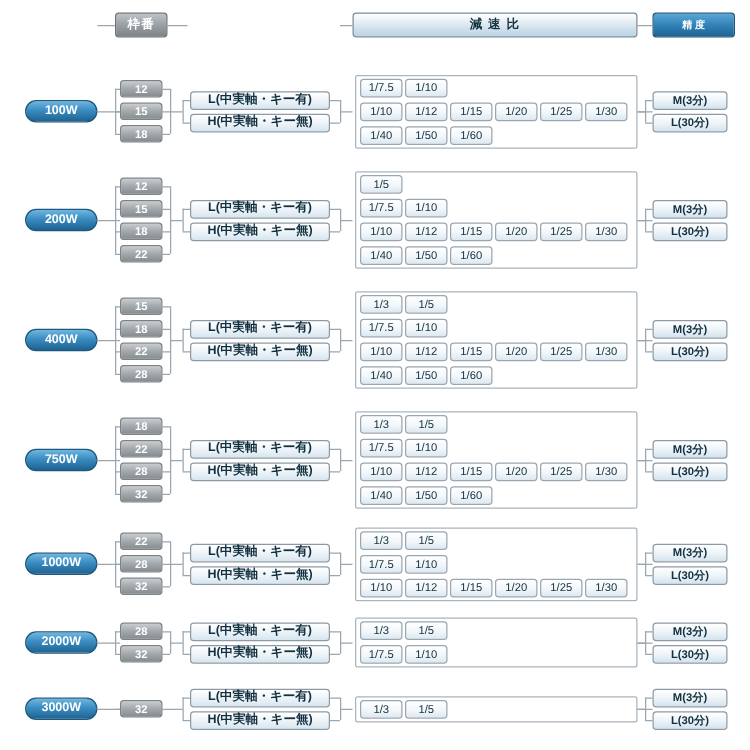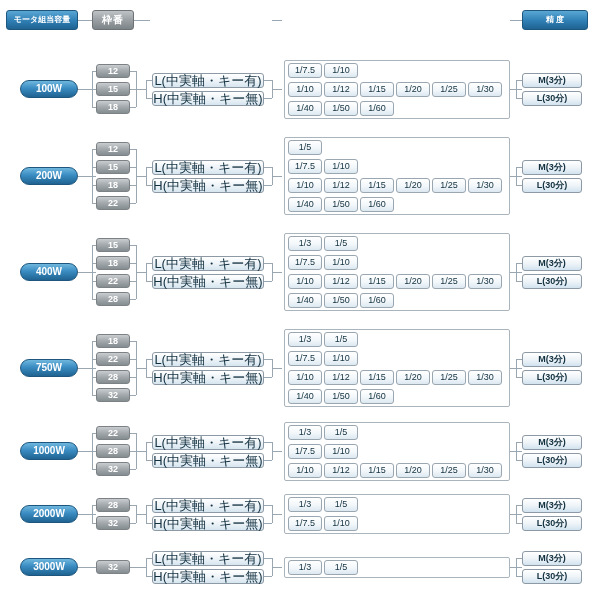--- a/index.html
+++ b/index.html
@@ -65,22 +65,22 @@
     font-weight:bold;
     font-size:9px;
     background:linear-gradient(to bottom,#c9cdd0 0%,#a2a8ac 50%,#868d91 100%);
   }
 
   
   .shaft{
     border-radius:3px;
     border:1px solid #8d9aa5;
     color:#123040;
-    font-weight:normal;
-    font-size:13px;
+    font-weight:bold;
+    font-size:10px;
     background:linear-gradient(to bottom,#ffffff 0%,#eef4f8 50%,#d6e5ef 100%);
   }
 
   
   .ratio{
     border-radius:3px;
     border:1px solid #9aa6b0;
     color:#12303f;
     font-size:9px;
     background:linear-gradient(to bottom,#ffffff 0%,#f2f7fa 55%,#dce8f1 100%);
@@ -106,22 +106,22 @@
     position:absolute;
     box-sizing:border-box;
     border:1px solid #aab4bd;
     border-radius:2px;
   }
 </style>
 </head>
 <body>
 
 <div id="sheet">
-    <div class="box hdr blue" style="left: 6px; top: 10px; width: 72px; height: 20px;">モータ組当容量</div>
     <div class="box hdr dark" style="left: 92px; top: 10px; width: 42px; height: 20px;">枠番</div>
+    <div class="box hdr " style="left: 282px; top: 10px; width: 228px; height: 20px;">減 速 比</div>
     <div class="box hdr blue" style="left: 522px; top: 10px; width: 66px; height: 20px;">精 度</div>
     <div class="ln lnh" style="left: 78px; top: 20px; width: 14px;"></div>
     <div class="ln lnh" style="left: 134px; top: 20px; width: 16px;"></div>
     <div class="ln lnh" style="left: 272px; top: 20px; width: 10px;"></div>
     <div class="ln lnh" style="left: 510px; top: 20px; width: 12px;"></div>
     <div class="box cap" style="left: 20px; top: 80px; width: 58px; height: 18px;">100W</div>
     <div class="ln lnh" style="left: 78px; top: 89px; width: 14px;"></div>
     <div class="box frame" style="left: 96px; top: 64px; width: 34px; height: 14px;">12</div>
     <div class="box frame" style="left: 96px; top: 82px; width: 34px; height: 14px;">15</div>
     <div class="box frame" style="left: 96px; top: 100px; width: 34px; height: 14px;">18</div>

